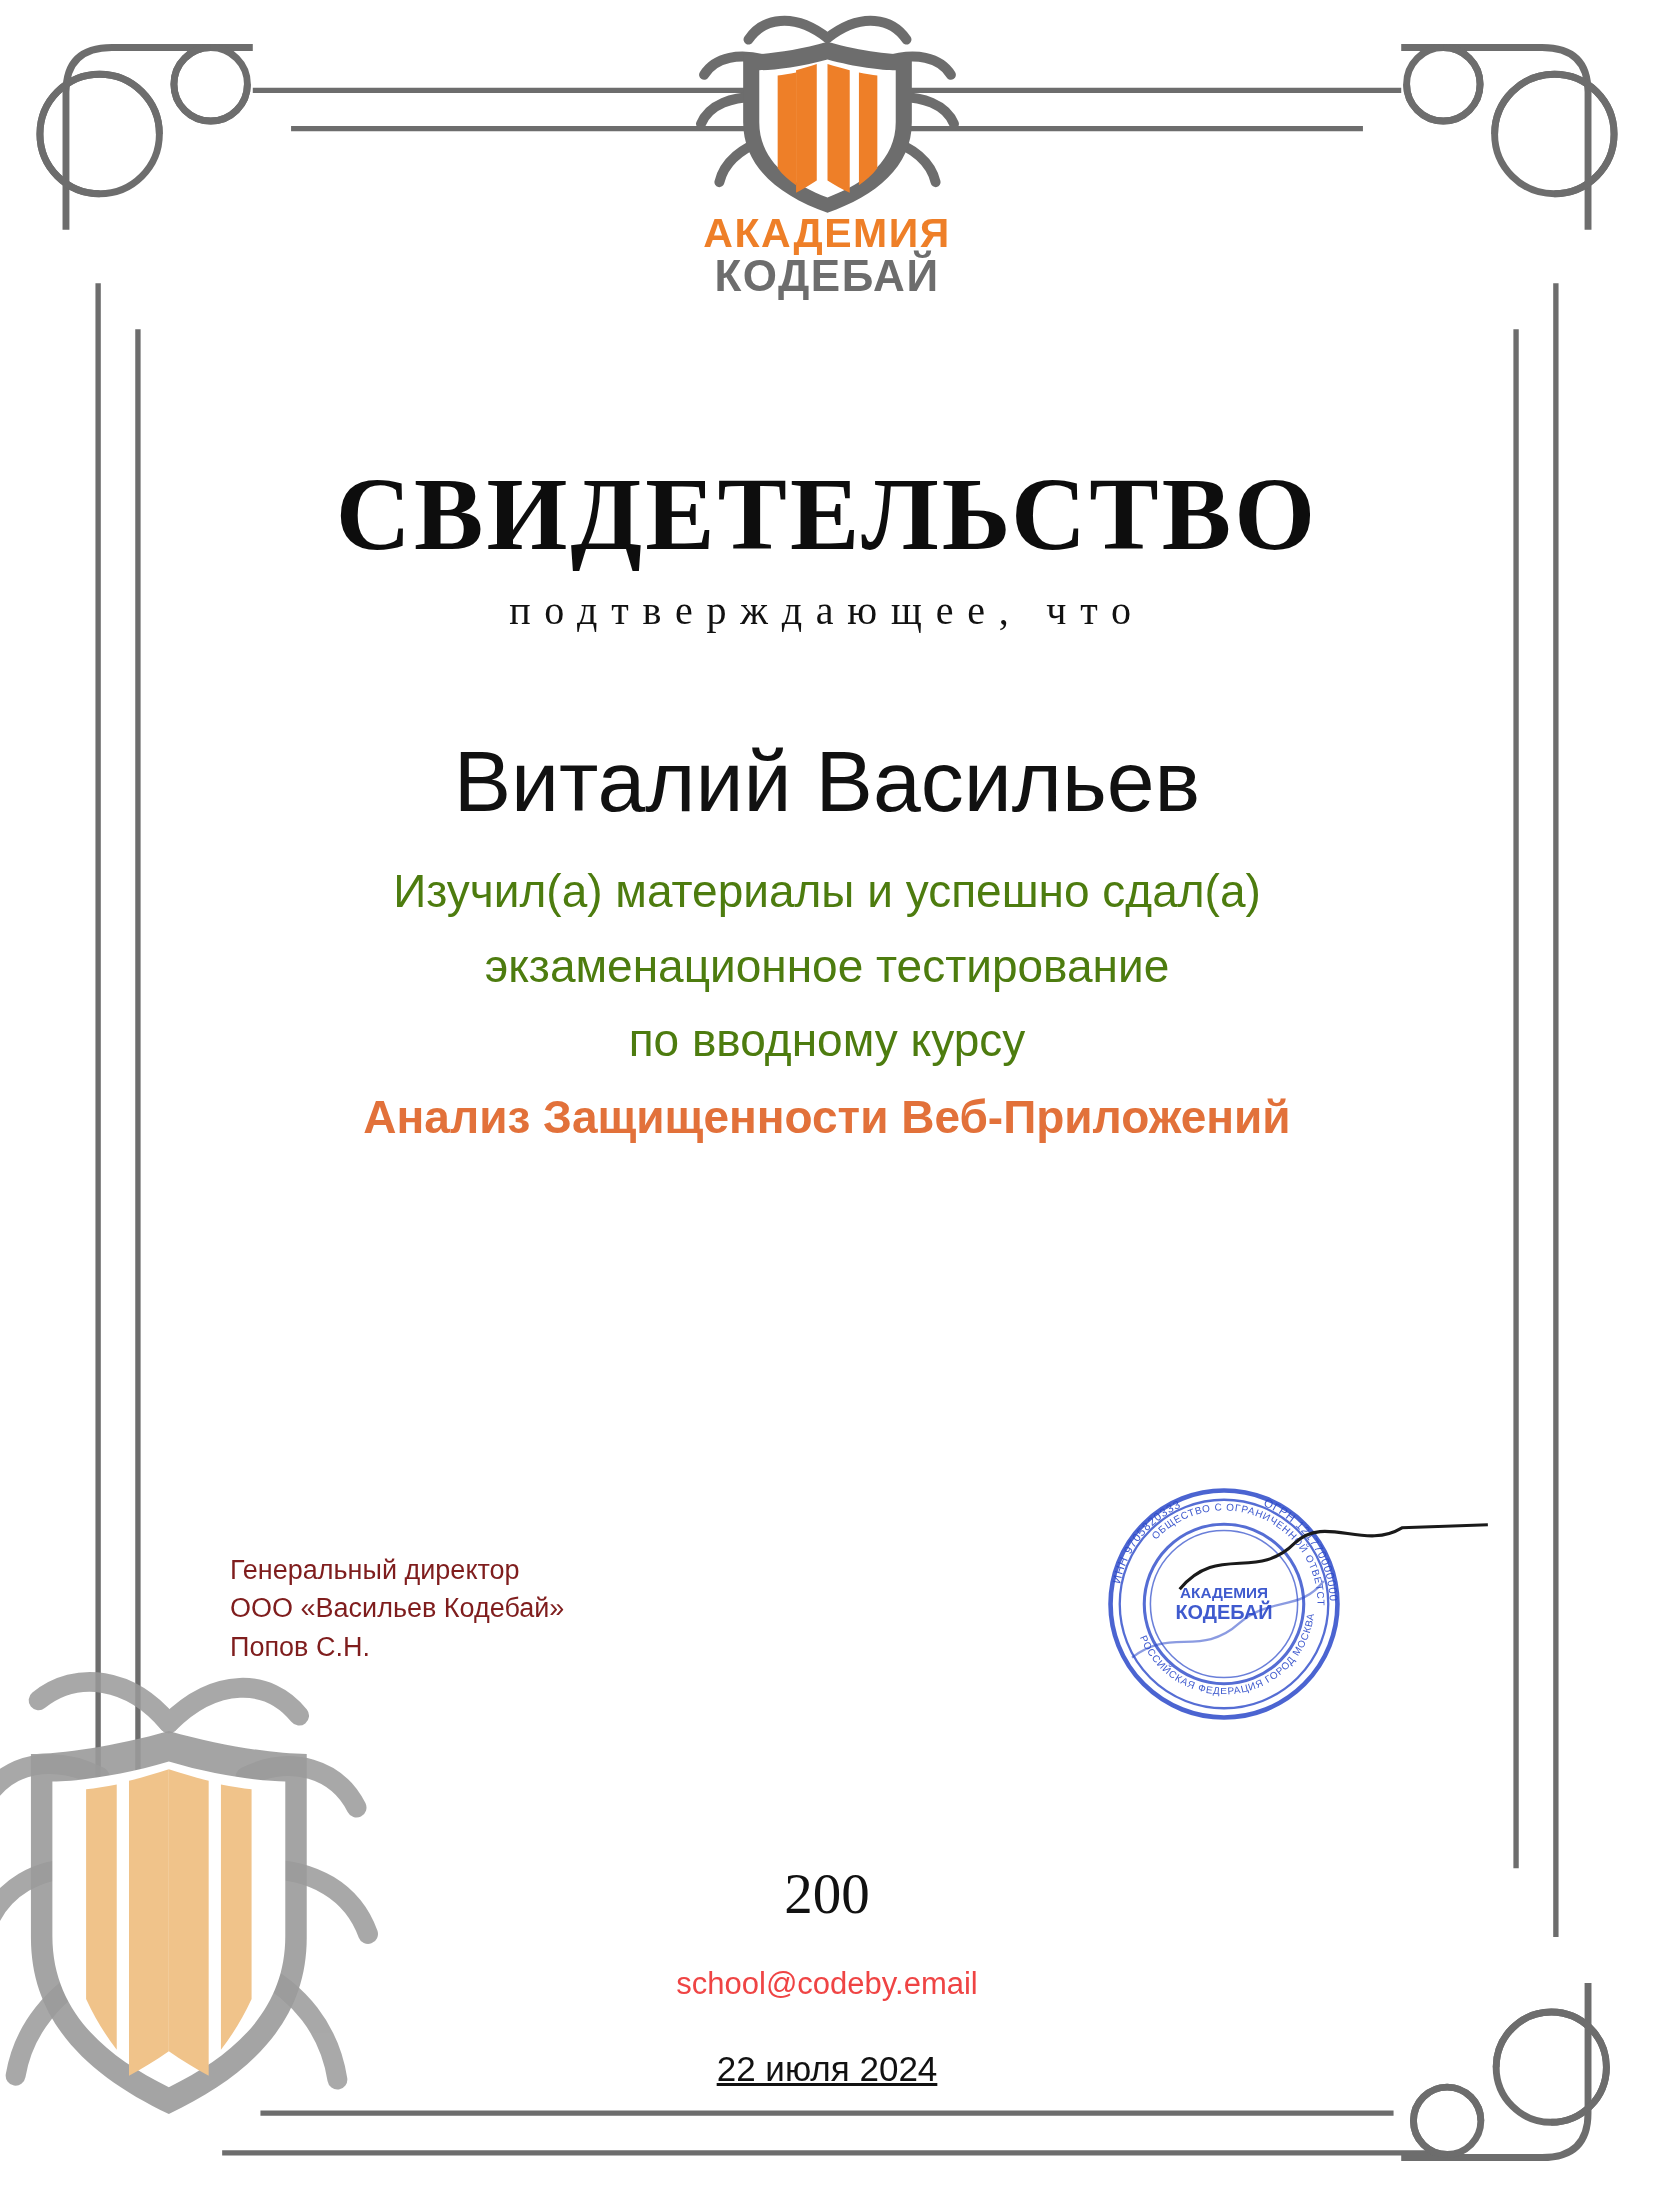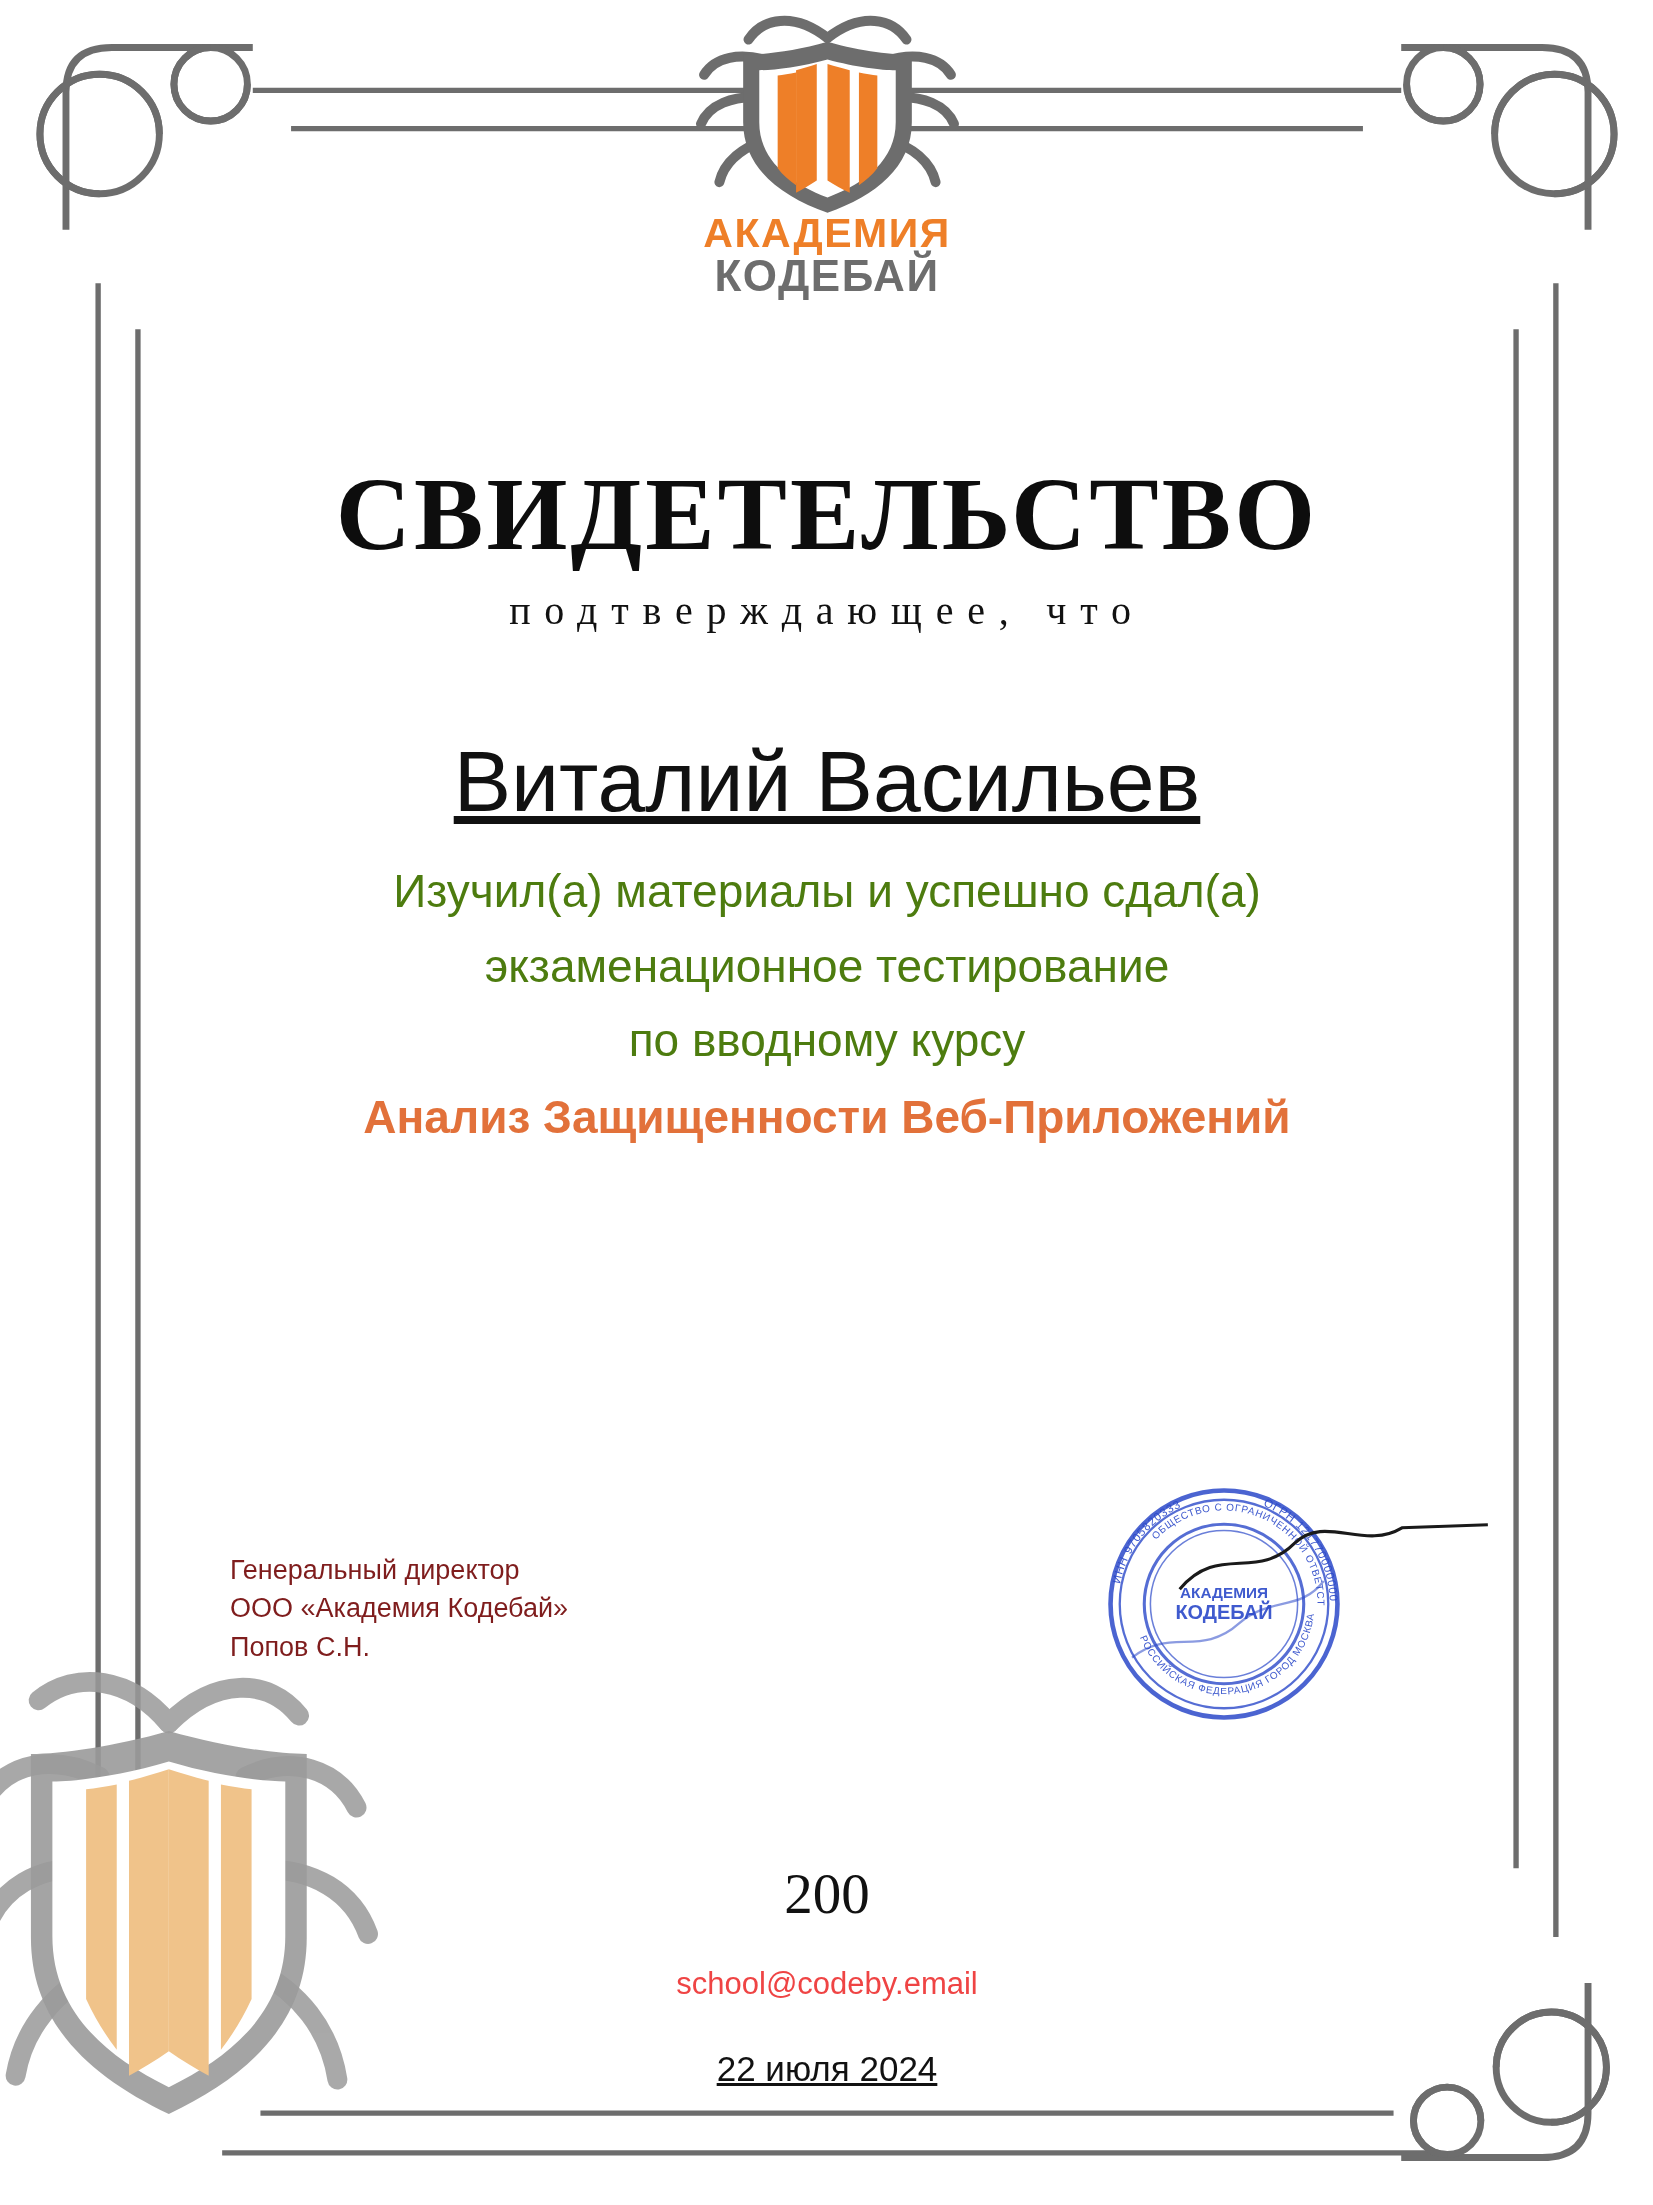--- a/index.html
+++ b/index.html
@@ -85,21 +85,20 @@
     font-size: 40px;
     letter-spacing: 13.8px;
     color: #111111;
     margin-top: 18.4px;
   }
   .recipient {
     font-size: 86px;
     color: #111111;
     margin-top: 100px;
     line-height: 1.1;
-    text-decoration: underline;
   }
   .body-line {
     font-size: 46px;
     color: #4d7c0f;
     margin-top: 35px;
     line-height: 1.25;
   }
   .body-line.tight {
     margin-top: 17px;
   }
@@ -254,21 +253,21 @@
     <div class="subtitle">подтверждающее, что</div>
     <div class="recipient">Виталий Васильев</div>
     <div class="body-line">Изучил(а) материалы и успешно сдал(а)</div>
     <div class="body-line tight">экзаменационное тестирование</div>
     <div class="body-line tight">по вводному курсу</div>
     <div class="course-name">Анализ Защищенности Веб-Приложений</div>
   </div>
 
   <div class="signature">
     <div>Генеральный директор</div>
-    <div>ООО «Академия Кодебай»</div>
+    <div>ООО «Васильев Кодебай»</div>
     <div>Попов С.Н.</div>
   </div>
 
   <svg class="stamp" viewBox="0 0 360 360">
     <defs>
       <path id="ringTop" d="M180 180 m-138 0 a138 138 0 1 1 276 0" fill="none"></path>
       <path id="ringBottom" d="M180 180 m-118 0 a118 118 0 1 0 236 0" fill="none"></path>
       <path id="ringMid" d="M180 180 m-122 0 a122 122 0 1 1 244 0" fill="none"></path>
     </defs>
     <g stroke="#2b49c9" fill="none">

